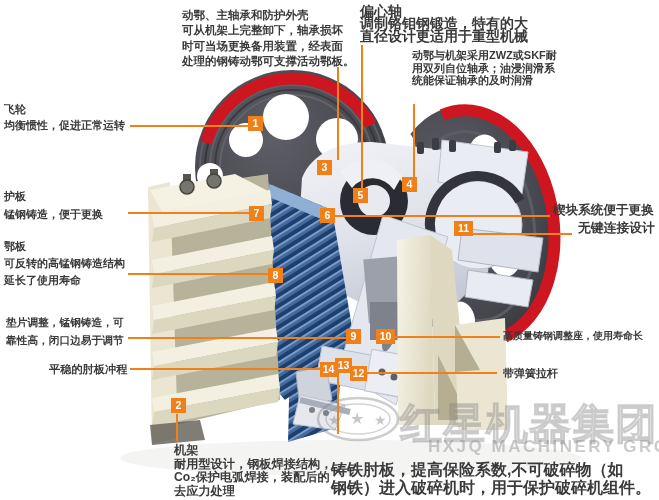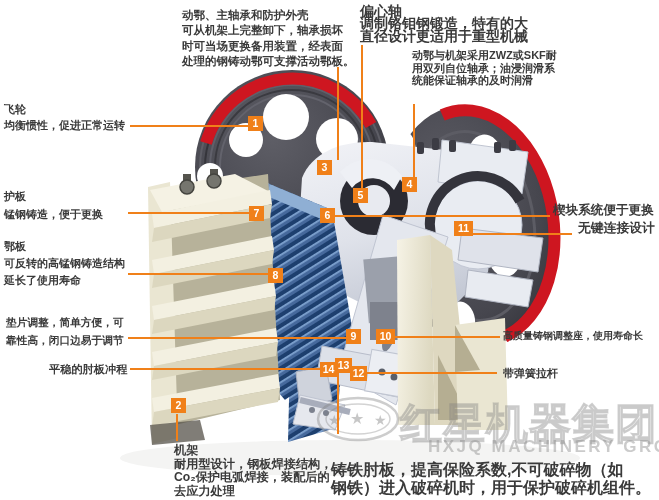--- a/index.html
+++ b/index.html
@@ -203,21 +203,21 @@
       <div class="tag" style="left: 454px; top: 221px; width: 19px;">11</div>
       <div class="tag" style="left: 350px; top: 366px; width: 17px;">12</div>
       <div class="tag" style="left: 335px; top: 358px; width: 17px;">13</div>
       <div class="tag" style="left: 320px; top: 362px; width: 17px;">14</div>
       <div class="callout" style="left: 182px; top: 8px; font-size: 11.5px; line-height: 15.3px;"><div>动鄂、主轴承和防护外壳</div><div>可从机架上完整卸下，轴承损坏</div><div>时可当场更换备用装置，经表面</div><div>处理的钢铸动鄂可支撑活动鄂板。</div></div>
       <div class="callout" style="left: 360px; top: 5px; font-size: 14px; line-height: 12.4px;"><div>偏心轴</div><div>调制铬钼钢锻造，特有的大</div><div>直径设计更适用于重型机械</div></div>
       <div class="callout" style="left: 412px; top: 49px; font-size: 11px; line-height: 12.7px;"><div>动鄂与机架采用ZWZ或SKF耐</div><div>用双列自位轴承；油浸润滑系</div><div>统能保证轴承的及时润滑</div></div>
       <div class="callout" style="left: 4px; top: 101px; font-size: 11px; line-height: 16px;"><div>飞轮</div><div>均衡惯性，促进正常运转</div></div>
       <div class="callout" style="left: 4px; top: 187px; font-size: 11px; line-height: 18px;"><div>护板</div><div>锰钢铸造，便于更换</div></div>
       <div class="callout" style="left: 4px; top: 238px; font-size: 11px; line-height: 17px;"><div>鄂板</div><div>可反转的高锰钢铸造结构</div><div>延长了使用寿命</div></div>
-      <div class="callout" style="left: 6px; top: 313px; font-size: 10.7px; line-height: 18px;"><div>垫片调整，简单方便，可</div><div>靠性高，闭口边易于调节</div></div>
+      <div class="callout" style="left: 6px; top: 313px; font-size: 10.7px; line-height: 18px;"><div>垫片调整，锰钢铸造，可</div><div>靠性高，闭口边易于调节</div></div>
       <div class="callout" style="left: 49px; top: 362px; font-size: 11.2px; line-height: 14px;"><div>平稳的肘板冲程</div></div>
       <div class="callout" style="left: 174px; top: 444px; font-size: 12.2px; line-height: 13.5px;"><div>机架</div><div>耐用型设计，钢板焊接结构，</div><div>Co₂保护电弧焊接，装配后的</div><div>去应力处理</div></div>
       <div class="callout" style="left: 331px; top: 461px; font-size: 16px; line-height: 18px;"><div>铸铁肘板，提高保险系数,不可破碎物（如</div><div>钢铁）进入破碎机时，用于保护破碎机组件。</div></div>
       <div class="callout" style="left: 553px; top: 203px; font-size: 12.6px; line-height: 14px;"><div>楔块系统便于更换</div></div>
       <div class="callout" style="left: 578px; top: 221px; font-size: 12.8px; line-height: 14px;"><div>无键连接设计</div></div>
       <div class="callout" style="left: 503px; top: 329px; font-size: 10px; line-height: 14px;"><div>高质量铸钢调整座，使用寿命长</div></div>
       <div class="callout" style="left: 503px; top: 366px; font-size: 11px; line-height: 14px;"><div>带弹簧拉杆</div></div>
     </div>
 
 </div>

